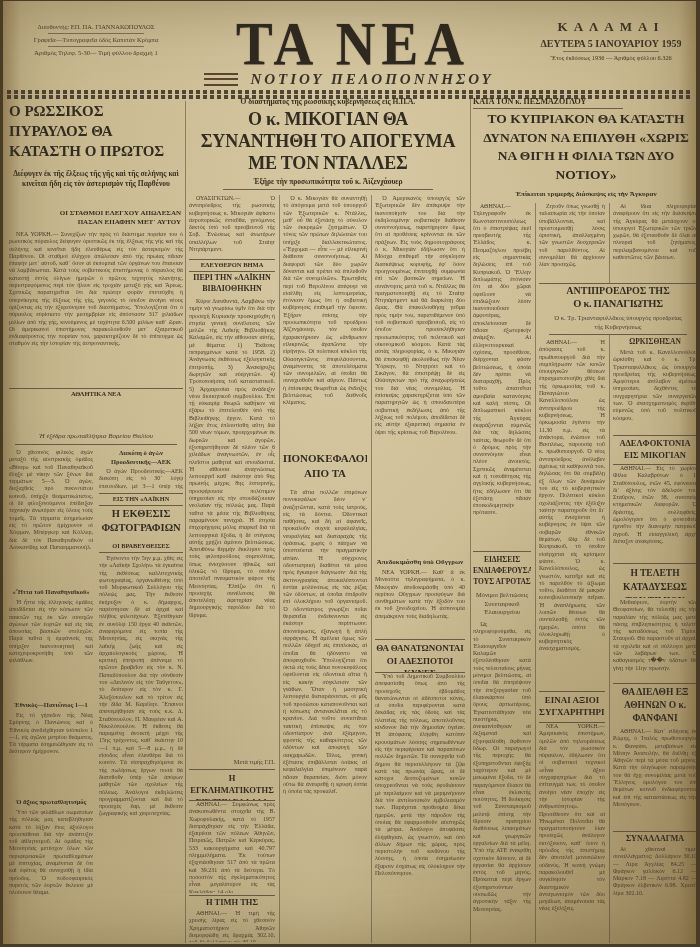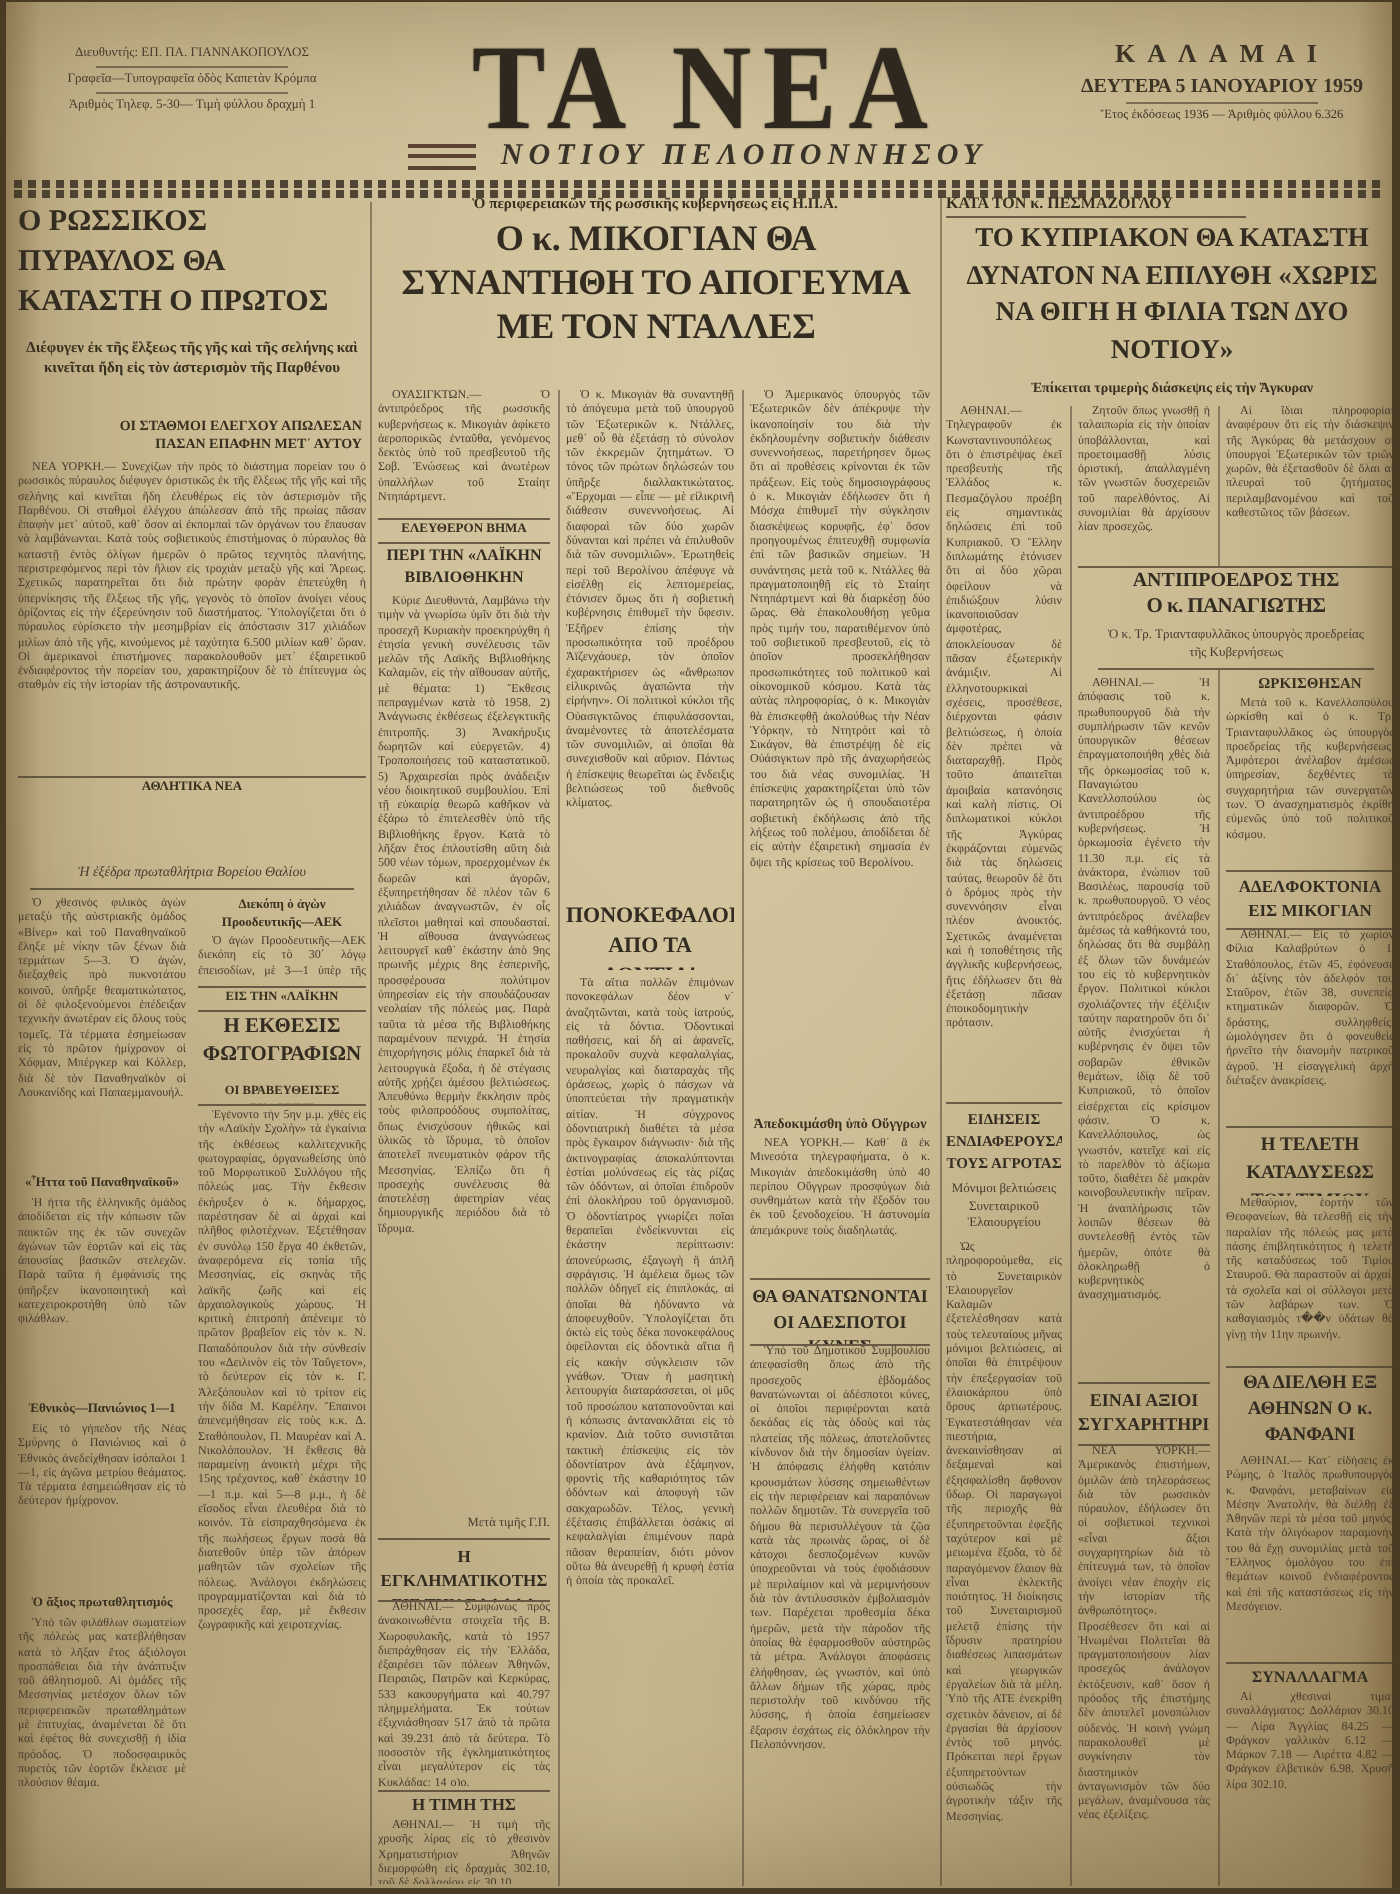--- a/index.html
+++ b/index.html
@@ -86,22 +86,23 @@
   <div class="abs bt" style="left:6px;top:808px;width:84px;height:132px;">Ὑπὸ τῶν φιλάθλων σωματείων τῆς πόλεώς μας κατεβλήθησαν κατὰ τὸ λῆξαν ἔτος ἀξιόλογοι προσπάθειαι διὰ τὴν ἀνάπτυξιν τοῦ ἀθλητισμοῦ. Αἱ ὁμάδες τῆς Μεσσηνίας μετέσχον ὅλων τῶν περιφερειακῶν πρωταθλημάτων μὲ ἐπιτυχίας, ἀναμένεται δὲ ὅτι καὶ ἐφέτος θὰ συνεχισθῇ ἡ ἰδία πρόοδος. Ὁ ποδοσφαιρικὸς πυρετὸς τῶν ἑορτῶν ἔκλεισε μὲ πλούσιον θέαμα.</div>
 
   <div class="abs c smallhead" style="left:96px;top:448px;width:84px;height:18px;font-size:6.5px;line-height:8.5px;">Διεκόπη ὁ ἀγὼν Προοδευτικῆς—ΑΕΚ</div>
   <div class="abs bt" style="left:96px;top:467px;width:84px;height:22px;">Ὁ ἀγὼν Προοδευτικῆς—ΑΕΚ διεκόπη εἰς τὸ 30΄ λόγῳ ἐπεισοδίων, μὲ 3—1 ὑπὲρ τῆς ΑΕΚ.</div>
 
   <div class="abs c smallhead rule-t rule-b" style="left:96px;top:492px;width:84px;height:11px;font-size:6.3px;line-height:10px;">ΕΙΣ ΤΗΝ «ΛΑΪΚΗΝ ΣΧΟΛΗΝ»</div>
   <div class="abs c hl" style="left:96px;top:506px;width:84px;height:32px;font-size:10.5px;line-height:14px;">Η ΕΚΘΕΣΙΣ ΦΩΤΟΓΡΑΦΙΩΝ</div>
   <div class="abs c smallhead rule-b" style="left:96px;top:540px;width:84px;height:11px;font-size:6.3px;line-height:9px;">ΟΙ ΒΡΑΒΕΥΘΕΙΣΕΣ ΕΚΘΕΣΕΙΣ</div>
   <div class="abs bt" style="left:96px;top:554px;width:84px;height:386px;">Ἐγένοντο τὴν 5ην μ.μ. χθὲς εἰς τὴν «Λαϊκὴν Σχολὴν» τὰ ἐγκαίνια τῆς ἐκθέσεως καλλιτεχνικῆς φωτογραφίας, ὀργανωθείσης ὑπὸ τοῦ Μορφωτικοῦ Συλλόγου τῆς πόλεώς μας. Τὴν ἔκθεσιν ἐκήρυξεν ὁ κ. δήμαρχος, παρέστησαν δὲ αἱ ἀρχαὶ καὶ πλῆθος φιλοτέχνων. Ἐξετέθησαν ἐν συνόλῳ 150 ἔργα 40 ἐκθετῶν, ἀναφερόμενα εἰς τοπία τῆς Μεσσηνίας, εἰς σκηνὰς τῆς λαϊκῆς ζωῆς καὶ εἰς ἀρχαιολογικοὺς χώρους. Ἡ κριτικὴ ἐπιτροπὴ ἀπένειμε τὸ πρῶτον βραβεῖον εἰς τὸν κ. Ν. Παπαδόπουλον διὰ τὴν σύνθεσίν του «Δειλινὸν εἰς τὸν Ταΰγετον», τὸ δεύτερον εἰς τὸν κ. Γ. Ἀλεξόπουλον καὶ τὸ τρίτον εἰς τὴν δίδα Μ. Καρέλην. Ἔπαινοι ἀπενεμήθησαν εἰς τοὺς κ.κ. Δ. Σταθόπουλον, Π. Μαυρέαν καὶ Α. Νικολόπουλον. Ἡ ἔκθεσις θὰ παραμείνῃ ἀνοικτὴ μέχρι τῆς 15ης τρέχοντος, καθ᾽ ἑκάστην 10—1 π.μ. καὶ 5—8 μ.μ., ἡ δὲ εἴσοδος εἶναι ἐλευθέρα διὰ τὸ κοινόν. Τὰ εἰσπραχθησόμενα ἐκ τῆς πωλήσεως ἔργων ποσὰ θὰ διατεθοῦν ὑπὲρ τῶν ἀπόρων μαθητῶν τῶν σχολείων τῆς πόλεως. Ἀνάλογοι ἐκδηλώσεις προγραμματίζονται καὶ διὰ τὸ προσεχὲς ἔαρ, μὲ ἔκθεσιν ζωγραφικῆς καὶ χειροτεχνίας.</div>
 
-  <div class="abs c smallhead" style="left:184px;top:96px;width:281px;height:10px;font-size:7.5px;line-height:10px;">Ὁ περιφερειακῶν τῆς ρωσσικῆς κυβερνήσεως εἰς Η.Π.Α.</div>
+  <div class="abs c smallhead" style="left:184px;top:96px;width:281px;height:10px;font-size:7.5px;line-height:10px;">Ὁ διαστήματος τῆς ρωσσικῆς κυβερνήσεως εἰς Η.Π.Α.</div>
   <div class="abs c hl" style="left:186px;top:107px;width:278px;height:66px;font-size:18px;line-height:22px;letter-spacing:-0.2px;">Ο κ. ΜΙΚΟΓΙΑΝ ΘΑ ΣΥΝΑΝΤΗΘΗ ΤΟ ΑΠΟΓΕΥΜΑ ΜΕ ΤΟΝ ΝΤΑΛΛΕΣ ΔΙΑΛΛΑΚΤΙΚΟΣ Ο ΤΟΝΟΣ ΤΟΥ</div>
+  <div class="abs c smallhead rule-b" style="left:220px;top:176px;width:210px;height:12px;font-size:7.5px;line-height:10px;">Ἐξῆρε τὴν προσωπικότητα τοῦ κ. Ἀϊζενχάουερ</div>
 
   <div class="abs bt" style="left:186px;top:194px;width:86px;height:62px;">ΟΥΑΣΙΓΚΤΩΝ.— Ὁ ἀντιπρόεδρος τῆς ρωσσικῆς κυβερνήσεως κ. Μικογιὰν ἀφίκετο ἀεροπορικῶς ἐνταῦθα, γενόμενος δεκτὸς ὑπὸ τοῦ πρεσβευτοῦ τῆς Σοβ. Ἑνώσεως καὶ ἀνωτέρων ὑπαλλήλων τοῦ Σταίητ Ντηπάρτμεντ.</div>
   <div class="abs bt" style="left:280px;top:194px;width:84px;height:252px;">Ὁ κ. Μικογιὰν θὰ συναντηθῇ τὸ ἀπόγευμα μετὰ τοῦ ὑπουργοῦ τῶν Ἐξωτερικῶν κ. Ντάλλες, μεθ᾽ οὗ θὰ ἐξετάσῃ τὸ σύνολον τῶν ἐκκρεμῶν ζητημάτων. Ὁ τόνος τῶν πρώτων δηλώσεών του ὑπῆρξε διαλλακτικώτατος. «Ἔρχομαι — εἶπε — μὲ εἰλικρινῆ διάθεσιν συνεννοήσεως. Αἱ διαφοραὶ τῶν δύο χωρῶν δύνανται καὶ πρέπει νὰ ἐπιλυθοῦν διὰ τῶν συνομιλιῶν». Ἐρωτηθεὶς περὶ τοῦ Βερολίνου ἀπέφυγε νὰ εἰσέλθῃ εἰς λεπτομερείας, ἐτόνισεν ὅμως ὅτι ἡ σοβιετικὴ κυβέρνησις ἐπιθυμεῖ τὴν ὕφεσιν. Ἐξῆρεν ἐπίσης τὴν προσωπικότητα τοῦ προέδρου Ἀϊζενχάουερ, τὸν ὁποῖον ἐχαρακτήρισεν ὡς «ἄνθρωπον εἰλικρινῶς ἀγαπῶντα τὴν εἰρήνην». Οἱ πολιτικοὶ κύκλοι τῆς Οὐασιγκτῶνος ἐπιφυλάσσονται, ἀναμένοντες τὰ ἀποτελέσματα τῶν συνομιλιῶν, αἱ ὁποῖαι θὰ συνεχισθοῦν καὶ αὔριον. Πάντως ἡ ἐπίσκεψις θεωρεῖται ὡς ἔνδειξις βελτιώσεως τοῦ διεθνοῦς κλίματος.</div>
   <div class="abs bt" style="left:372px;top:194px;width:90px;height:358px;">Ὁ Ἀμερικανὸς ὑπουργὸς τῶν Ἐξωτερικῶν δὲν ἀπέκρυψε τὴν ἱκανοποίησίν του διὰ τὴν ἐκδηλουμένην σοβιετικὴν διάθεσιν συνεννοήσεως, παρετήρησεν ὅμως ὅτι αἱ προθέσεις κρίνονται ἐκ τῶν πράξεων. Εἰς τοὺς δημοσιογράφους ὁ κ. Μικογιὰν ἐδήλωσεν ὅτι ἡ Μόσχα ἐπιθυμεῖ τὴν σύγκλησιν διασκέψεως κορυφῆς, ἐφ᾽ ὅσον προηγουμένως ἐπιτευχθῇ συμφωνία ἐπὶ τῶν βασικῶν σημείων. Ἡ συνάντησις μετὰ τοῦ κ. Ντάλλες θὰ πραγματοποιηθῇ εἰς τὸ Σταίητ Ντηπάρτμεντ καὶ θὰ διαρκέσῃ δύο ὥρας. Θὰ ἐπακολουθήσῃ γεῦμα πρὸς τιμήν του, παρατιθέμενον ὑπὸ τοῦ σοβιετικοῦ πρεσβευτοῦ, εἰς τὸ ὁποῖον προσεκλήθησαν προσωπικότητες τοῦ πολιτικοῦ καὶ οἰκονομικοῦ κόσμου. Κατὰ τὰς αὐτὰς πληροφορίας, ὁ κ. Μικογιὰν θὰ ἐπισκεφθῇ ἀκολούθως τὴν Νέαν Ὑόρκην, τὸ Ντητρόιτ καὶ τὸ Σικάγον, θὰ ἐπιστρέψῃ δὲ εἰς Οὐάσιγκτων πρὸ τῆς ἀναχωρήσεώς του διὰ νέας συνομιλίας. Ἡ ἐπίσκεψις χαρακτηρίζεται ὑπὸ τῶν παρατηρητῶν ὡς ἡ σπουδαιοτέρα σοβιετικὴ ἐκδήλωσις ἀπὸ τῆς λήξεως τοῦ πολέμου, ἀποδίδεται δὲ εἰς αὐτὴν ἐξαιρετικὴ σημασία ἐν ὄψει τῆς κρίσεως τοῦ Βερολίνου.</div>
 
   <div class="abs c smallhead rule-t rule-b" style="left:186px;top:258px;width:86px;height:11px;font-size:6.5px;line-height:10px;">ΕΛΕΥΘΕΡΟΝ ΒΗΜΑ</div>
   <div class="abs c hl" style="left:186px;top:271px;width:86px;height:24px;font-size:8px;line-height:11px;">ΠΕΡΙ ΤΗΝ «ΛΑΪΚΗΝ ΒΙΒΛΙΟΘΗΚΗΝ ΚΑΛΑΜΩΝ»</div>
   <div class="abs bt" style="left:186px;top:297px;width:86px;height:458px;">Κύριε Διευθυντά, Λαμβάνω τὴν τιμὴν νὰ γνωρίσω ὑμῖν ὅτι διὰ τὴν προσεχῆ Κυριακὴν προεκηρύχθη ἡ ἐτησία γενικὴ συνέλευσις τῶν μελῶν τῆς Λαϊκῆς Βιβλιοθήκης Καλαμῶν, εἰς τὴν αἴθουσαν αὐτῆς, μὲ θέματα: 1) Ἔκθεσις πεπραγμένων κατὰ τὸ 1958. 2) Ἀνάγνωσις ἐκθέσεως ἐξελεγκτικῆς ἐπιτροπῆς. 3) Ἀνακήρυξις δωρητῶν καὶ εὐεργετῶν. 4) Τροποποιήσεις τοῦ καταστατικοῦ. 5) Ἀρχαιρεσίαι πρὸς ἀνάδειξιν νέου διοικητικοῦ συμβουλίου. Ἐπὶ τῇ εὐκαιρίᾳ θεωρῶ καθῆκον νὰ ἐξάρω τὸ ἐπιτελεσθὲν ὑπὸ τῆς Βιβλιοθήκης ἔργον. Κατὰ τὸ λῆξαν ἔτος ἐπλουτίσθη αὕτη διὰ 500 νέων τόμων, προερχομένων ἐκ δωρεῶν καὶ ἀγορῶν, ἐξυπηρετήθησαν δὲ πλέον τῶν 6 χιλιάδων ἀναγνωστῶν, ἐν οἷς πλεῖστοι μαθηταὶ καὶ σπουδασταί. Ἡ αἴθουσα ἀναγνώσεως λειτουργεῖ καθ᾽ ἑκάστην ἀπὸ 9ης πρωινῆς μέχρις 8ης ἑσπερινῆς, προσφέρουσα πολύτιμον ὑπηρεσίαν εἰς τὴν σπουδάζουσαν νεολαίαν τῆς πόλεώς μας. Παρὰ ταῦτα τὰ μέσα τῆς Βιβλιοθήκης παραμένουν πενιχρά. Ἡ ἐτησία ἐπιχορήγησις μόλις ἐπαρκεῖ διὰ τὰ λειτουργικὰ ἔξοδα, ἡ δὲ στέγασις αὐτῆς χρῄζει ἀμέσου βελτιώσεως. Ἀπευθύνω θερμὴν ἔκκλησιν πρὸς τοὺς φιλοπροόδους συμπολίτας, ὅπως ἐνισχύσουν ἠθικῶς καὶ ὑλικῶς τὸ ἵδρυμα, τὸ ὁποῖον ἀποτελεῖ πνευματικὸν φάρον τῆς Μεσσηνίας. Ἐλπίζω ὅτι ἡ προσεχὴς συνέλευσις θὰ ἀποτελέσῃ ἀφετηρίαν νέας δημιουργικῆς περιόδου διὰ τὸ ἵδρυμα.</div>
   <div class="abs r" style="left:186px;top:756px;width:86px;height:9px;font-size:6.3px;line-height:9px;color:#463c2d;">Μετὰ τιμῆς Γ.Π.</div>
 

